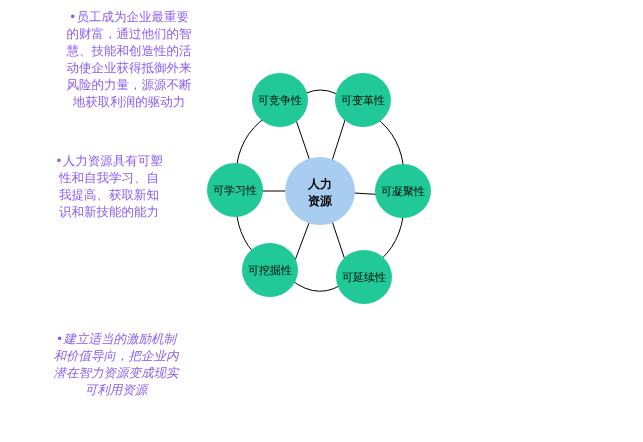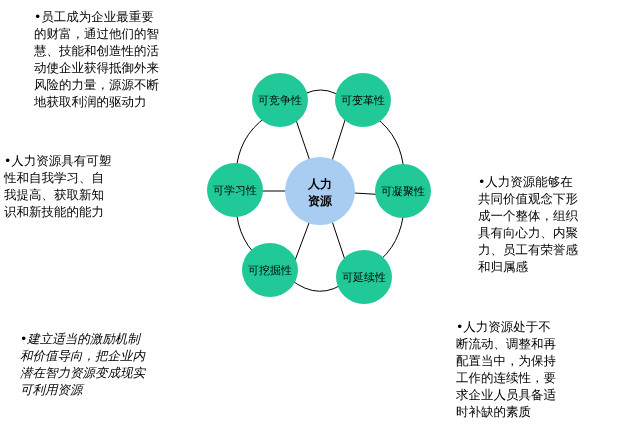--- a/index.html
+++ b/index.html
@@ -18,28 +18,28 @@
   .canvas {
     position: absolute;
     inset: 0;
     width: 643px;
     height: 442px;
   }
   .note {
     position: absolute;
     font-size: 12.5px;
     line-height: 17px;
-    text-align: left;
-    color: #000000;
+    text-align: center;
+    color: #8b5cf6;
     white-space: pre-line;
     letter-spacing: 0px;
   }
   .note-tl { left: 34px;  top: 8px;   width: 190px; }
   .note-tr { left: 452px; top: 8px;   width: 188px; }
-  .note-ml { left: 4px;   top: 152px; width: 182px; }
+  .note-ml { left: 18px;   top: 152px; width: 182px; }
   .note-mr { left: 478px; top: 173px; width: 162px; }
   .note-bl { left: 20px;  top: 330px; width: 192px; font-style: italic; }
   .note-br { left: 456px; top: 318px; width: 176px; }
 
   .diagram {
     position: absolute;
     left: 170px;
     top: 55px;
     width: 300px;
     height: 260px;
@@ -83,36 +83,24 @@
   <div class="note note-tl">•员工成为企业最重要
 的财富，通过他们的智
 慧、技能和创造性的活
 动使企业获得抵御外来
 风险的力量，源源不断
 地获取利润的驱动力</div>
   <div class="note note-ml">•人力资源具有可塑
 性和自我学习、自
 我提高、获取新知
 识和新技能的能力</div>
-  <div class="note note-mr">•人力资源能够在
-共同价值观念下形
-成一个整体，组织
-具有向心力、内聚
-力、员工有荣誉感
-和归属感</div>
   <div class="note note-bl">•建立适当的激励机制
 和价值导向，把企业内
 潜在智力资源变成现实
 可利用资源</div>
-  <div class="note note-br">•人力资源处于不
-断流动、调整和再
-配置当中，为保持
-工作的连续性，要
-求企业人员具备适
-时补缺的素质</div>
 
   <div class="diagram">
     <svg width="300" height="260" viewBox="0 0 300 260" xmlns="http://www.w3.org/2000/svg">
 
       <g>
         <path class="link" d="M 122 48 Q 150 22 180 48"></path>
         <path class="link" d="M 205 62 Q 232 82 234 118"></path>
         <path class="link" d="M 234 152 Q 232 190 204 210"></path>
         <path class="link" d="M 178 225 Q 150 248 120 224"></path>
         <path class="link" d="M 95 208 Q 68 188 66 152"></path>

